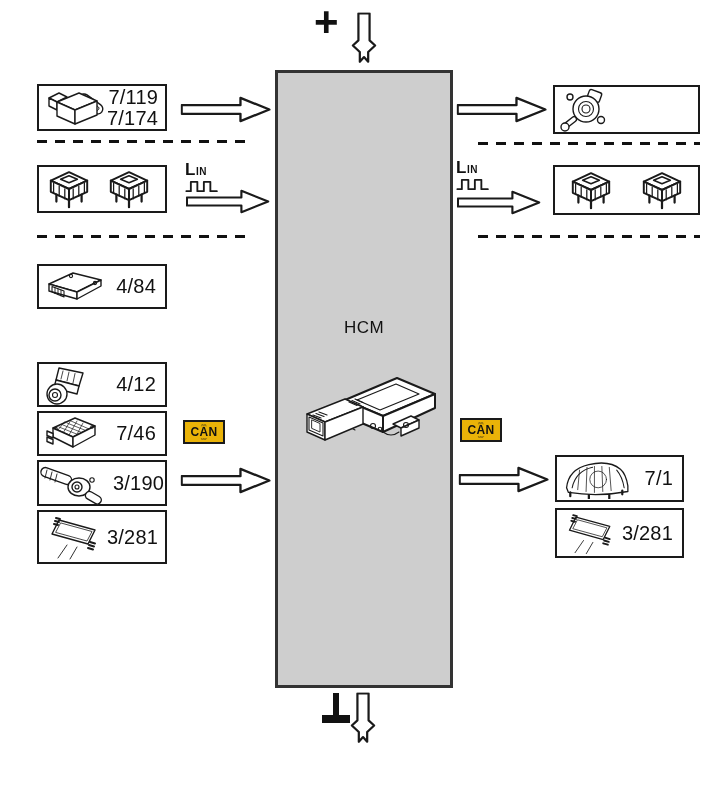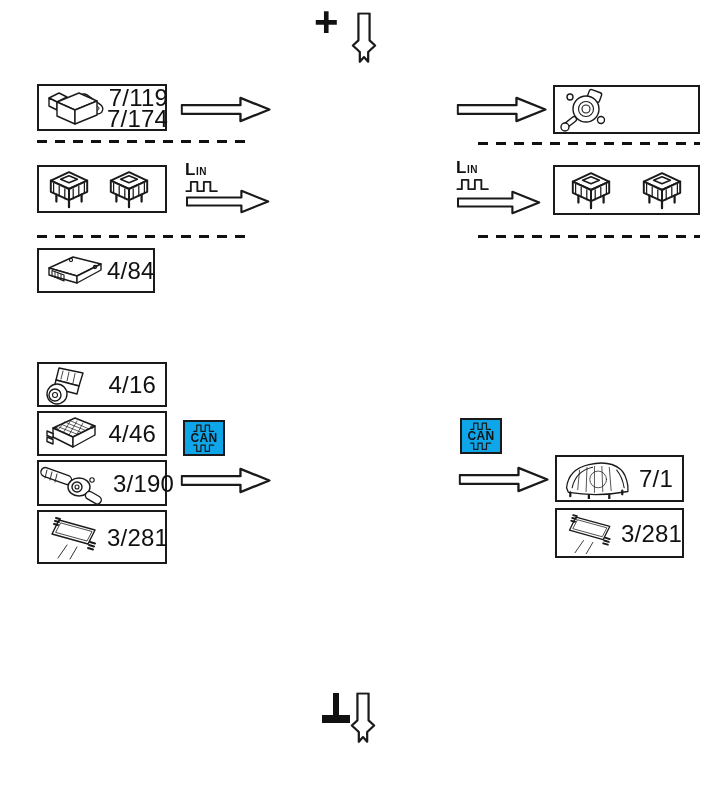--- a/index.html
+++ b/index.html
@@ -2,34 +2,34 @@
 <html><head>
 <meta charset="utf-8">
 <style>
   html,body{margin:0;padding:0;background:#fff;}
   .canvas{position:relative;width:712px;height:801px;background:#fff;overflow:hidden;
           font-family:"Liberation Sans",sans-serif;color:#111;}
   .abs{position:absolute;}
   .part-box{position:absolute;background:#fff;border:2px solid #1a1a1a;box-sizing:border-box;
             display:flex;align-items:center;}
   .part-box .ic{flex:0 0 auto;margin-left:4px;}
-  .part-label{margin-left:auto;padding-right:9px;font-size:24px;letter-spacing:0.2px;white-space:pre-line;
+  .part-label{margin-left:auto;padding-right:9px;font-size:20px;letter-spacing:0.2px;white-space:pre-line;
               text-align:right;line-height:21px;color:#111;}
   .hcm{position:absolute;left:275px;top:70px;width:178px;height:618px;background:#cecece;
        border:3px solid #333;box-sizing:border-box;}
   .hcm-label{position:absolute;left:0;top:245px;width:100%;text-align:center;
              font-size:17px;letter-spacing:0.5px;color:#111;}
   .dash{position:absolute;height:3px;
         background:repeating-linear-gradient(to right,#111 0 10px,transparent 10px 18px);}
   .plus{position:absolute;left:314px;top:1px;font-size:42px;font-weight:bold;color:#111;line-height:42px;}
   .lin-wrap{position:absolute;width:46px;}
   .lin-word{display:block;font-size:10px;font-weight:bold;letter-spacing:0.5px;color:#111;margin:0 0 0 1px;}
   .lin-word::first-letter{font-size:17px;}
-  .can-box{position:absolute;width:42px;height:36px;border:2px solid #1a1a1a;box-sizing:border-box;
-           background:#0ea5e9;display:flex;flex-direction:column;align-items:center;justify-content:space-between;
+  .can-box{position:absolute;width:42px;height:24px;border:2px solid #1a1a1a;box-sizing:border-box;
+           background:#eab308;display:flex;flex-direction:column;align-items:center;justify-content:space-between;
            padding:2px 0;}
   .can-word{font-size:12px;font-weight:bold;line-height:11px;color:#111;letter-spacing:0.3px;}
   .gnd-stem{position:absolute;left:333px;top:693px;width:6px;height:25px;background:#111;}
   .gnd-bar{position:absolute;left:322px;top:715px;width:28px;height:8px;background:#111;}
   svg{display:block;}
   .lw{stroke:#1a1a1a;fill:#fff;stroke-width:1.4;stroke-linejoin:round;stroke-linecap:round;}
   .ln{stroke:#1a1a1a;fill:none;stroke-width:1.1;stroke-linejoin:round;stroke-linecap:round;}
 </style>
 </head>
 <body>
@@ -159,20 +159,26 @@
           <circle class="ln" cx="87" cy="71" r="1.8"></circle>
       </symbol>
     </defs>
   </svg>
 
   <div class="plus">+</div>
   <svg class="abs" style="left:351px;top:11px" width="26" height="55" viewBox="0 0 28 56">
       <use href="#arrow-down"></use>
     </svg>
 
+  <div class="hcm">
+    <div class="hcm-label">HCM</div>
+    <svg class="abs" style="left:15px;top:285px" width="150" height="118" viewBox="0 0 150 118">
+        <use href="#sym-hcm"></use>
+      </svg>
+  </div>
 
   <div class="gnd-stem"></div>
   <div class="gnd-bar"></div>
   <svg class="abs" style="left:350px;top:691px" width="26" height="55" viewBox="0 0 28 56">
       <use href="#arrow-down"></use>
     </svg>
 
   <div class="part-box" style="left:37px;top:84px;width:130px;height:47px">
     <svg class="ic" width="64" height="40" viewBox="0 0 64 40">
         <use href="#sym-ignition"></use>
@@ -198,37 +204,37 @@
     <svg width="36" height="13" viewBox="0 0 36 14">
         <use href="#wave-up"></use>
       </svg>
   </div>
   <svg class="abs" style="left:184px;top:189px" width="88" height="25" viewBox="0 0 94 28">
       <use href="#arrow-right"></use>
     </svg>
 
   <div class="dash" style="left:37px;top:235px;width:208px"></div>
 
-  <div class="part-box" style="left:37px;top:248px;width:118px;height:45px">
+  <div class="part-box" style="left:37px;top:264px;width:130px;height:45px">
     <svg class="ic" width="64" height="36" viewBox="0 0 64 36">
         <use href="#sym-ecu-flat"></use>
       </svg>
     <div class="part-label">4/84</div>
   </div>
   <div class="part-box" style="left:37px;top:362px;width:130px;height:45px">
     <svg class="ic" width="52" height="42" viewBox="0 0 52 42">
         <use href="#sym-pump"></use>
       </svg>
-    <div class="part-label">4/16</div>
+    <div class="part-label">4/12</div>
   </div>
   <div class="part-box" style="left:37px;top:411px;width:130px;height:45px">
     <svg class="ic" width="58" height="38" viewBox="0 0 58 38">
         <use href="#sym-ecu-grid"></use>
       </svg>
-    <div class="part-label">4/46</div>
+    <div class="part-label">7/46</div>
   </div>
   <div class="part-box" style="left:37px;top:460px;width:130px;height:46px">
     <svg class="ic" style="margin-left:0" width="74" height="44" viewBox="0 0 74 44">
         <use href="#sym-stalk"></use>
       </svg>
     <div class="part-label">3/190</div>
   </div>
   <div class="part-box" style="left:37px;top:510px;width:130px;height:54px">
     <svg class="ic" width="64" height="46" viewBox="0 0 64 46">
         <use href="#sym-display"></use>

